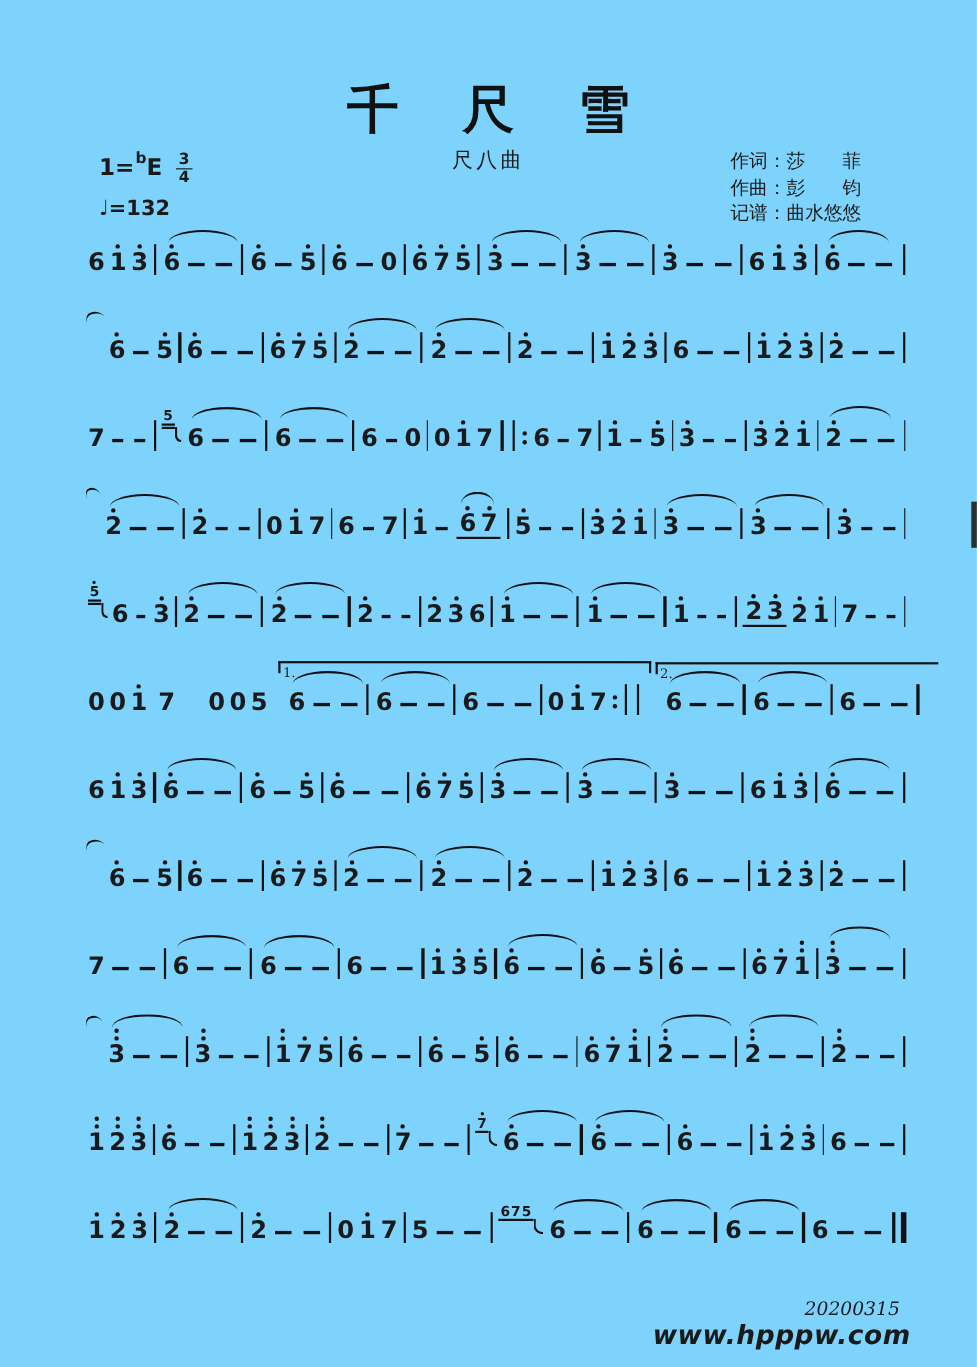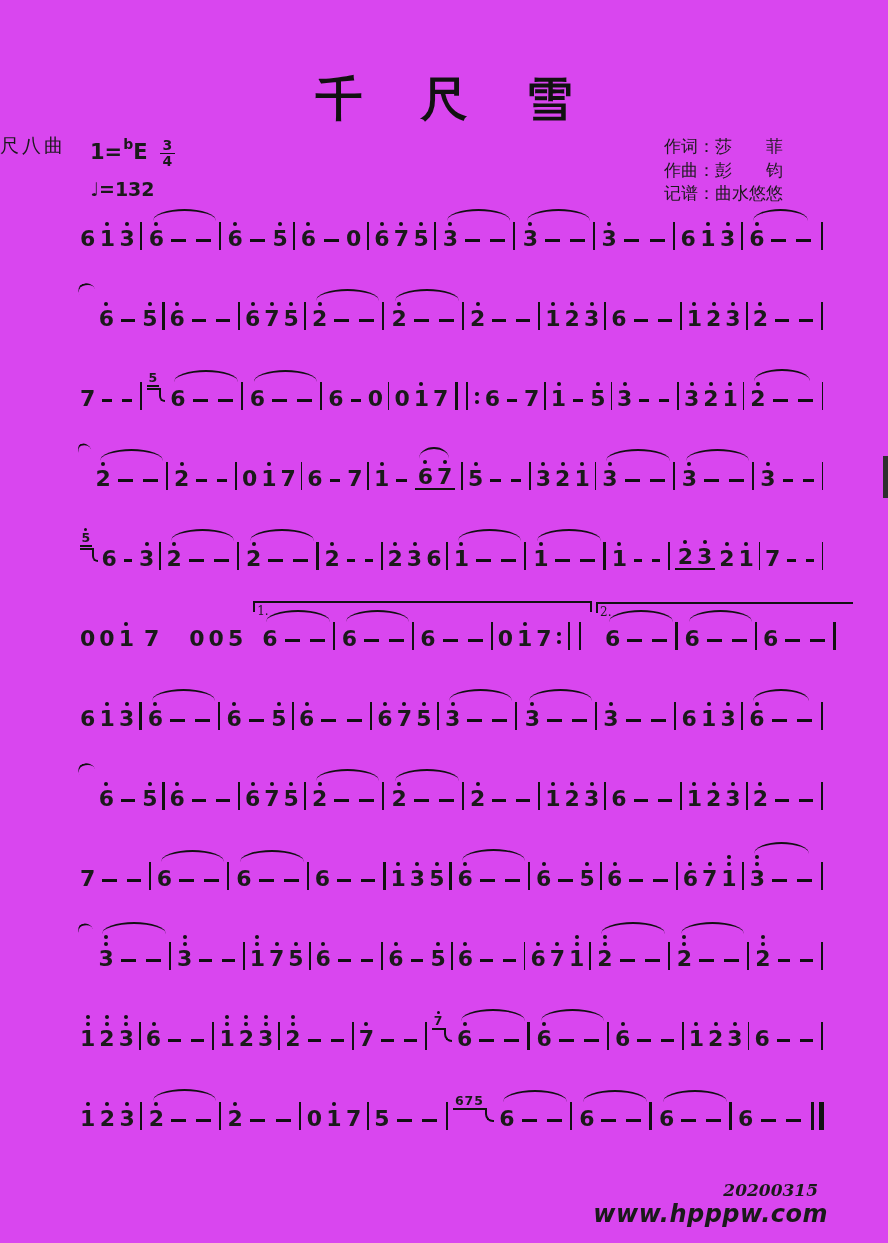--- a/index.html
+++ b/index.html
@@ -1,28 +1,28 @@
 <!DOCTYPE html>
 <html><head>
 <meta charset="utf-8">
 <style>
   html,body{margin:0;padding:0;}
   body{
     width:888px;height:1243px;background:#ffffff;position:relative;
     font-family:"DejaVu Sans", sans-serif;color:#1a1a1a;overflow:hidden;
   }
-  .sheet{position:absolute;inset:0;background:#d946ef;}
+  .sheet{position:absolute;inset:0;background:#7dd3fc;}
 
   .title{
     position:absolute;top:68px;left:0;width:100%;text-align:center;
     font-family:"DejaVu Serif","Liberation Serif",serif;font-weight:bold;
     font-size:47px;letter-spacing:58px;text-indent:58px;color:#111;
   }
   .subtitle{
-    position:absolute;top:133px;left:0;width:100%;text-align:left;
+    position:absolute;top:133px;left:0;width:100%;text-align:center;
     font-family:"DejaVu Serif","Liberation Serif",serif;font-size:19px;letter-spacing:3px;
   }
   .keyblock{
     position:absolute;left:90px;top:140px;font-weight:bold;font-size:21px;
     display:flex;align-items:flex-start;
   }
   .keyblock .flat{font-size:14px;transform:translateY(-4px);margin-left:1px;}
   .frac{display:inline-flex;flex-direction:column;align-items:center;margin-left:12px;
         font-size:14px;line-height:13px;font-weight:bold;transform:translateY(-1px);}
   .frac .num{border-bottom:1.8px solid #111;padding:0 3px 1px;}
@@ -73,21 +73,21 @@
   .volta{display:inline-flex;align-items:flex-end;position:relative;
          padding:24px 6px 0 6px;margin:0 2px;}
   .volta::before{content:"";position:absolute;top:4px;left:0;right:0;height:9px;
     border-top:2.5px solid #111;border-left:2.5px solid #111;}
   .volta.v1::before{border-right:2.5px solid #111;}
   .volta.v2::before{right:-8px;}
   .volta::after{content:attr(data-label);position:absolute;top:7px;left:4px;
     font-size:12px;font-family:"DejaVu Serif",serif;}
 
   .fdate{position:absolute;right:70px;top:1180px;
-    font-family:"DejaVu Serif","Liberation Serif",serif;font-style:italic;font-size:17px;font-weight:bold;}
+    font-family:"DejaVu Serif","Liberation Serif",serif;font-style:italic;font-size:17px;}
   .fsite{position:absolute;right:60px;top:1200px;font-weight:bold;font-style:italic;
     font-size:24px;letter-spacing:0.5px;}
   .artifact{position:absolute;right:0;top:456px;width:5px;height:42px;background:#2e2e2e;}
 </style>
 </head>
 <body>
 
 <div class="sheet">
 
   <div class="title">千尺雪</div>

